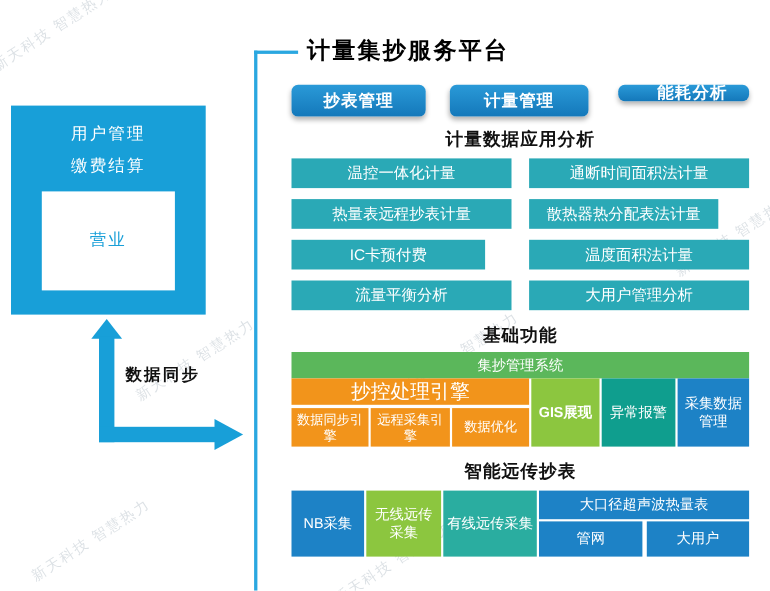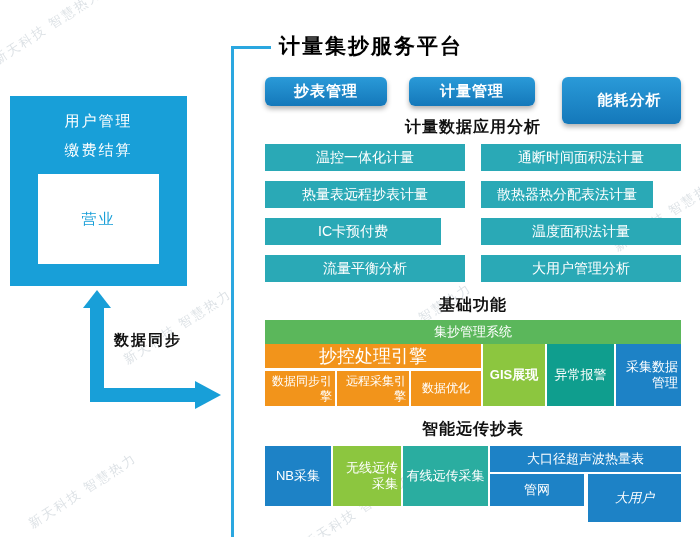--- a/index.html
+++ b/index.html
@@ -8,21 +8,21 @@
     font-family:"Liberation Sans",sans-serif;overflow:hidden;
   }
   .abs{position:absolute;box-sizing:border-box;}
   .wm{
     position:absolute;color:rgba(140,155,170,0.30);font-size:13px;
     white-space:nowrap;transform:rotate(-33deg);letter-spacing:2px;
     pointer-events:none;
   }
   .cell{
     color:#fff;display:flex;align-items:center;justify-content:center;
-    text-align:right;line-height:1.25;padding:12px 3px;
+    text-align:center;line-height:1.25;padding:12px 3px;
   }
   .teal{background:#2aa9b6;}
   .orange{background:#f2941b;}
   .green{background:#8cc63f;}
   .dteal{background:#0f9e8e;}
   .blue{background:#1d82c6;}
   .gbar{background:#5bb75b;}
   .wteal{background:#2aada0;}
   .btn{
     background:linear-gradient(#2a9ad8,#1478ba);border-radius:6px;
@@ -56,21 +56,21 @@
 <div class="abs" style="left:195px;top:381px;width:0;height:0;border-top:14px solid transparent;border-bottom:14px solid transparent;border-left:26px solid #189fd8;"></div>
 <div class="abs" style="left:114px;top:331px;font-size:15px;font-weight:bold;color:#111;letter-spacing:2px;">数据同步</div>
 
 <div class="abs" style="left:231px;top:46px;width:40px;height:3px;background:#2aa7e0;"></div>
 <div class="abs" style="left:231px;top:46px;width:3px;height:491px;background:#2aa7e0;"></div>
 
 <div class="abs" style="left:279px;top:32px;font-size:21px;font-weight:bold;color:#000;letter-spacing:2px;">计量集抄服务平台</div>
 
 <div class="abs btn" style="left:265px;top:77px;width:122px;height:29px;">抄表管理</div>
 <div class="abs btn" style="left:409px;top:77px;width:126px;height:29px;">计量管理</div>
-<div class="abs btn" style="left:562px;top:77px;width:119px;height:47px;padding-left:16px;">能耗分析</div>
+<div class="abs btn" style="left:562px;top:77px;width:119px;height:15px;padding-left:16px;">能耗分析</div>
 
 <div class="abs stitle" style="left:265px;top:117px;width:416px;">计量数据应用分析</div>
 
 <div class="abs cell teal" style="left:265px;top:144px;width:200px;height:27px;font-size:14px;">温控一体化计量</div>
 <div class="abs cell teal" style="left:265px;top:181px;width:200px;height:27px;font-size:14px;">热量表远程抄表计量</div>
 <div class="abs cell teal" style="left:265px;top:218px;width:176px;height:27px;font-size:14px;">IC卡预付费</div>
 <div class="abs cell teal" style="left:265px;top:255px;width:200px;height:27px;font-size:14px;">流量平衡分析</div>
 
 <div class="abs cell teal" style="left:481px;top:144px;width:200px;height:27px;font-size:14px;">通断时间面积法计量</div>
 <div class="abs cell teal" style="left:481px;top:181px;width:172px;height:27px;font-size:14px;">散热器热分配表法计量</div>
@@ -90,13 +90,13 @@
 <div class="abs cell dteal" style="left:547px;top:344px;width:67px;height:62px;font-size:13px;">异常报警</div>
 <div class="abs cell blue" style="left:616px;top:344px;width:65px;height:62px;font-size:13px;">采集数据管理</div>
 
 <div class="abs stitle" style="left:265px;top:419px;width:416px;">智能远传抄表</div>
 
 <div class="abs cell blue" style="left:265px;top:446px;width:66px;height:60px;font-size:13px;">NB采集</div>
 <div class="abs cell green" style="left:333px;top:446px;width:68px;height:60px;font-size:13px;">无线远传采集</div>
 <div class="abs cell wteal" style="left:403px;top:446px;width:85px;height:60px;font-size:13px;">有线远传采集</div>
 <div class="abs cell blue" style="left:490px;top:446px;width:191px;height:26px;font-size:13px;">大口径超声波热量表</div>
 <div class="abs cell blue" style="left:490px;top:474px;width:94px;height:32px;font-size:13px;">管网</div>
-<div class="abs cell blue" style="left:588px;top:474px;width:93px;height:48px;font-size:13px;font-style:italic;">大用户</div>
+<div class="abs cell blue" style="left:588px;top:474px;width:93px;height:32px;font-size:13px;">大用户</div>
 
 </body></html>

